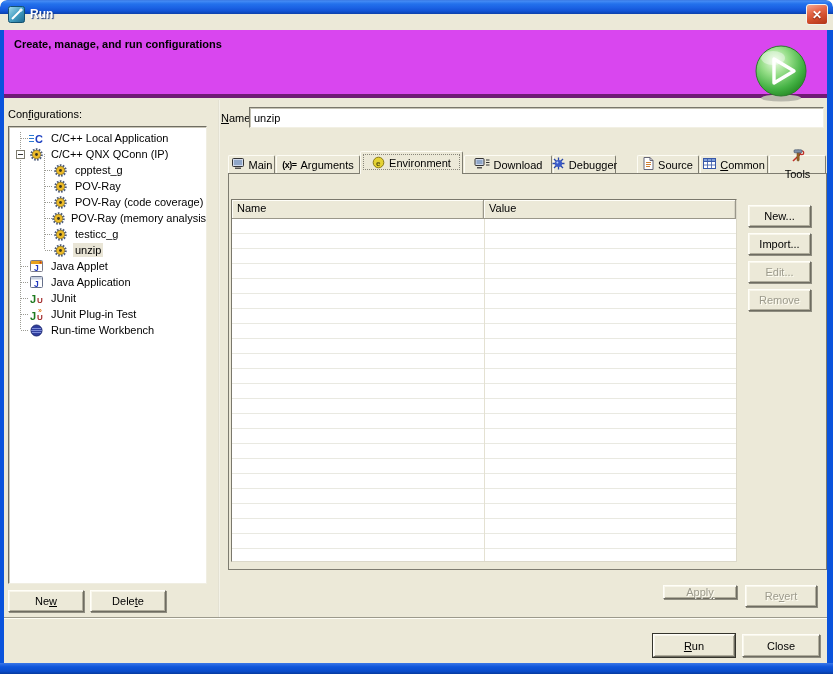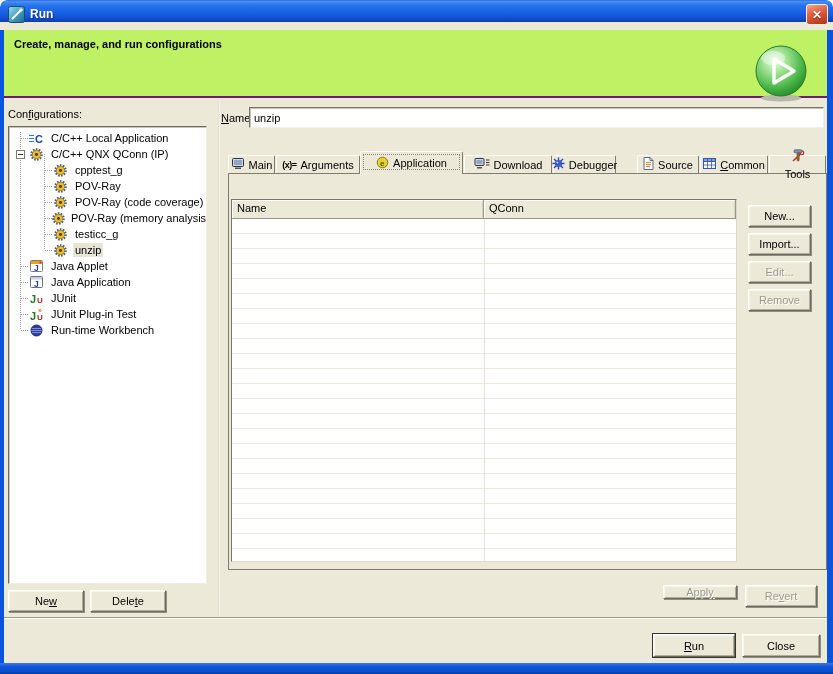--- a/index.html
+++ b/index.html
@@ -1,31 +1,31 @@
 <!DOCTYPE html>
 <html><head>
 <meta charset="utf-8">
 <style>
   html,body{margin:0;padding:0;background:#fff;}
   *{box-sizing:border-box;}
   .window{position:relative;width:833px;height:674px;font-family:"Liberation Sans",sans-serif;font-size:11px;color:#000;background:#ece9d8;border-radius:7px 7px 0 0;overflow:hidden;}
   
-  .titlebar{position:absolute;left:0;top:0;width:833px;height:22px;border-radius:7px 7px 0 0;
+  .titlebar{position:absolute;left:0;top:0;width:833px;height:14px;border-radius:7px 7px 0 0;
     background:linear-gradient(180deg,#2a66d9 0%,#4a90f4 6%,#3c85f3 12%,#2371ec 28%,#1b62e4 55%,#1254d6 78%,#0c47bd 92%,#0d3fa8 100%);}
   .titlebar .ttl{position:absolute;left:30px;top:7px;color:#fff;font-weight:bold;font-size:12px;text-shadow:1px 1px 1px #10307c;}
   .titleicon{position:absolute;left:8px;top:6px;width:17px;height:17px;}
   .closebtn{position:absolute;left:806px;top:4px;width:22px;height:21px;border:1px solid #f2f2f2;border-radius:3px;
     background:linear-gradient(160deg,#f4a790 0%,#e56a4c 35%,#d4502e 60%,#b03318 100%);
     color:#fff;font-weight:bold;font-size:12px;display:flex;align-items:center;justify-content:center;text-shadow:0 1px 1px #7a1c08;}
   .frame-l{position:absolute;left:0;top:30px;width:4px;height:644px;background:#0a53dc;}
   .frame-r{position:absolute;right:0;top:30px;width:6px;height:644px;background:#0a53dc;}
   .frame-b{position:absolute;left:0;top:663px;width:833px;height:11px;
     background:linear-gradient(180deg,#3a77e8 0%,#0f55da 35%,#0a4ccb 75%,#063a9e 100%);}
   
-  .headerband{position:absolute;left:4px;top:30px;width:823px;height:68px;background:#bef264;border-bottom:2px solid #701a75;}
+  .headerband{position:absolute;left:4px;top:30px;width:823px;height:68px;background:#d946ef;border-bottom:4px solid #701a75;}
   .headerband .desc{position:absolute;left:10px;top:8px;font-weight:bold;}
   .runsphere{position:absolute;left:748px;top:14px;}
   
   .cfg-label{position:absolute;left:8px;top:108px;}
   .treepanel{position:absolute;left:8px;top:126px;width:199px;height:458px;background:#fff;
     border:1px solid;border-color:#6f6d62 #f0eee2 #f0eee2 #6f6d62;box-shadow:inset 1px 1px 0 #c9c6b8;overflow:hidden;}
   .trow{position:absolute;left:0;right:0;height:16px;display:flex;align-items:center;white-space:nowrap;}
   .trow .ticon{display:inline-flex;width:17px;justify-content:center;align-items:center;}
   .trow.lvl0 .ticon{margin-left:19px;}
   .trow.lvl1 .ticon{margin-left:43px;}
@@ -288,21 +288,21 @@
   </div>
   <div class="tab" style="left:276px;width:84px;">
     <span class="argicon">(x)=</span>
     <span>Arguments</span>
   </div>
   <div class="tab selected" style="left:360px;width:103px;">
     <span><svg width="13" height="13">
           <circle cx="6.5" cy="6.5" r="5.3" fill="#e4d232" stroke="#8a7a14"></circle>
           <text x="4" y="9.5" font-size="8" font-weight="bold" fill="#55500e">e</text>
         </svg></span>
-    <span>Application</span>
+    <span>Environment</span>
   </div>
   <div class="tab" style="left:464px;width:88px;">
     <span><svg width="16" height="12">
           <rect x="1" y="0.5" width="9" height="7" rx="1" fill="#cfd8ea" stroke="#333"></rect>
           <rect x="2.5" y="2" width="6" height="4" fill="#8fa6c8"></rect>
           <rect x="3" y="9" width="5" height="1.5" fill="#555"></rect>
           <path d="M12 2 h3.5 M12 4.5 h3.5 M12 7 h3.5" stroke="#333"></path>
         </svg></span>
     <span>Download</span>
   </div>
@@ -337,21 +337,21 @@
           <rect x="6" y="1" width="2.2" height="11" rx="1" fill="#a06a28" stroke="#5f3c10" stroke-width="0.5"></rect>
           <rect x="3" y="0.8" width="8" height="3" rx="1" fill="#8090a8" stroke="#40506a" stroke-width="0.6"></rect>
         </svg></span>
     <span>Tools</span>
   </div>
 
   <div class="tabpanel">
     <div class="tbl">
       <div class="hdr">
         <div class="hcell">Name</div>
-        <div class="hcell">QConn</div>
+        <div class="hcell">Value</div>
       </div>
       <div class="body"></div>
       <div class="colsep"></div>
     </div>
     <div class="btn" style="left:519px;top:31px;width:63px;height:22px;">New...</div>
     <div class="btn" style="left:519px;top:59px;width:63px;height:22px;">Import...</div>
     <div class="btn disabled" style="left:519px;top:87px;width:63px;height:22px;">Edit...</div>
     <div class="btn disabled" style="left:519px;top:115px;width:63px;height:22px;text-align:center;">Remove</div>
   </div>
 

